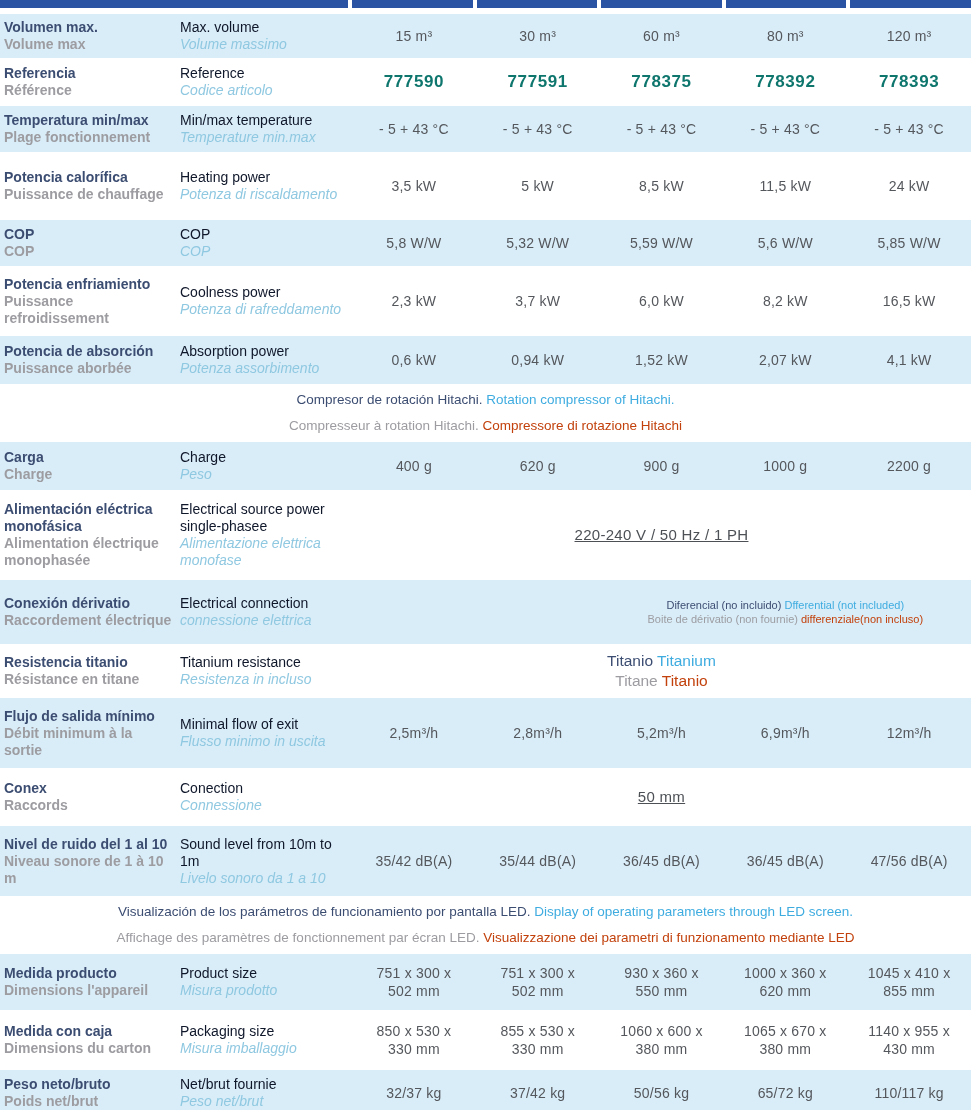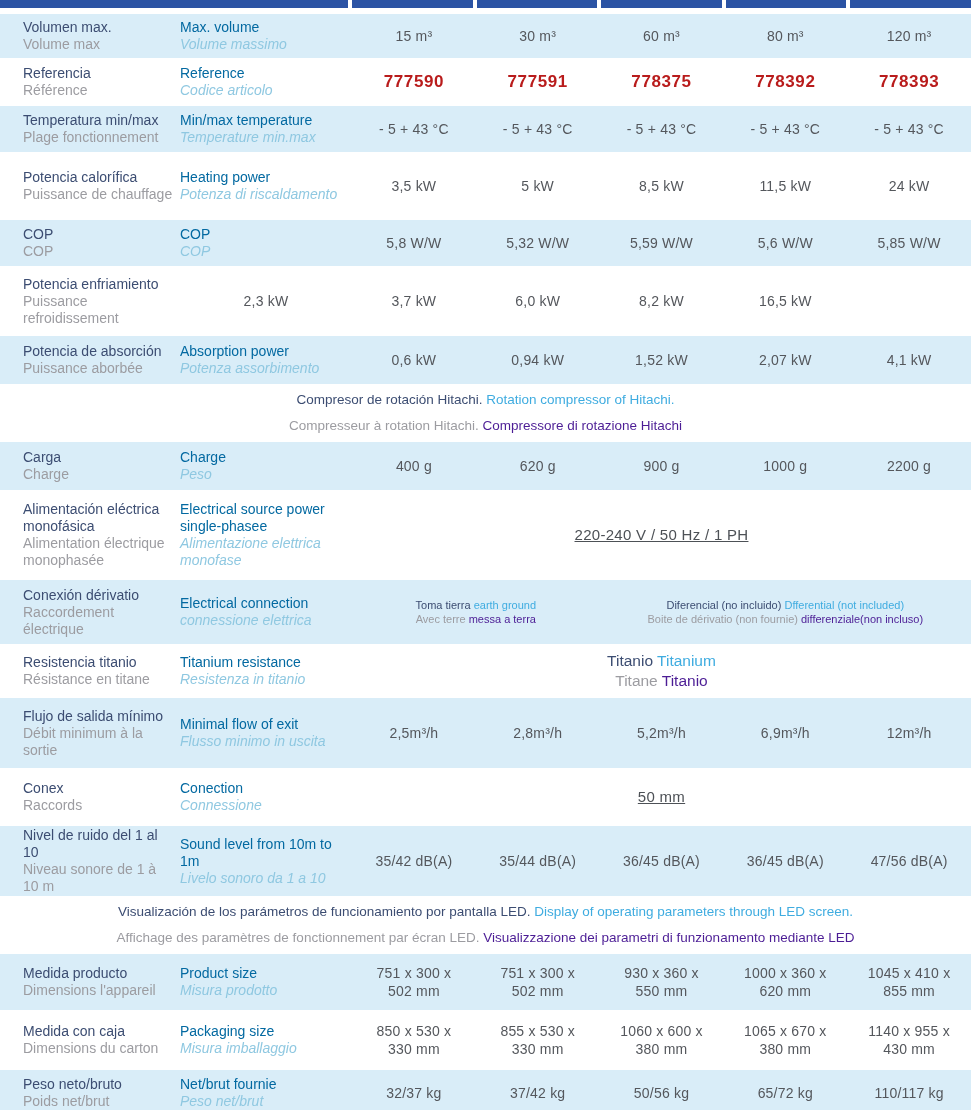--- a/index.html
+++ b/index.html
@@ -18,40 +18,40 @@
 
   
   .row {
     display:grid;
     grid-template-columns:180px 172px repeat(5, 123.8px);
     width:971px;
     align-items:center;
   }
   .blue { background:#d9edf8; }
 
-  .l1 { padding-left:23px; padding-right:6px; }
+  .l1 { padding-left:4px; padding-right:6px;font-weight:bold; }
   .l2 { padding-right:6px; }
   .l1, .l2 { font-size:14px; line-height:17px; }
   .es { color:#3c4d72; }
   .fr { color:#9c9ca1; }
-  .en { color:#0369a1; }
+  .en { color:#0f172a; }
   .it { color:#8fc8e1;font-style:italic; }
 
   .val {
     text-align:center; color:#54575c; font-size:14px;
     letter-spacing:.2px; white-space:pre-line; line-height:18px;
   }
-  .refval { font-size:17px; font-weight:700; color:#b91c1c; letter-spacing:.6px; }
+  .refval { font-size:17px; font-weight:700; color:#0f766e; letter-spacing:.6px; }
 
   .span-all { grid-column:3 / 8; text-align:center; }
   .bigspan  { font-size:15px; color:#4d5156; letter-spacing:.3px;text-decoration:underline; }
 
   
   .tt-line1 .a { color:#3c4d72; } .tt-line1 .b { color:#3face0; }
-  .tt-line2 .a { color:#9c9ca1; } .tt-line2 .b { color:#4c1d95; }
+  .tt-line2 .a { color:#9c9ca1; } .tt-line2 .b { color:#c2410c; }
   .titanium { font-size:15.5px; line-height:20px; }
 
   
   .sub { text-align:center; font-size:11px; line-height:14px; }
   .sub2col { grid-column:3 / 5; }
   .sub3col { grid-column:5 / 8; }
 
   
   .noterow {
     width:971px; display:flex; flex-direction:column;
@@ -158,20 +158,24 @@
     <div class="val">5,59 W/W</div>
     <div class="val">5,6 W/W</div>
     <div class="val">5,85 W/W</div>
   </div>
 
   <div class="row h70">
     <div class="l1">
       <div class="es">Potencia enfriamiento</div>
       <div class="fr">Puissance refroidissement</div>
     </div>
+    <div class="l2">
+      <div class="en">Coolness power</div>
+      <div class="it">Potenza di rafreddamento</div>
+    </div>
     <div class="val">2,3 kW</div>
     <div class="val">3,7 kW</div>
     <div class="val">6,0 kW</div>
     <div class="val">8,2 kW</div>
     <div class="val">16,5 kW</div>
   </div>
 
   <div class="row blue h48">
     <div class="l1">
       <div class="es">Potencia de absorción</div>
@@ -228,51 +232,41 @@
   </div>
 
   <div class="row blue h64">
     <div class="l1">
       <div class="es">Conexión dérivatio</div>
       <div class="fr">Raccordement électrique</div>
     </div>
     <div class="l2">
       <div class="en">Electrical connection</div>
       <div class="it">connessione elettrica</div>
-    </div>
-    <div class="sub sub2col">
-      <div class="tt-line1">
-        <span class="a">Toma tierra</span>
-        <span class="b">earth ground</span>
-      </div>
-      <div class="tt-line2">
-        <span class="a">Avec terre</span>
-        <span class="b">messa a terra</span>
-      </div>
     </div>
     <div class="sub sub3col">
       <div class="tt-line1">
         <span class="a">Diferencial (no incluido)</span>
         <span class="b">Dfferential (not included)</span>
       </div>
       <div class="tt-line2">
         <span class="a">Boite de dérivatio (non fournie)</span>
         <span class="b">differenziale(non incluso)</span>
       </div>
     </div>
   </div>
 
   <div class="row h54">
     <div class="l1">
       <div class="es">Resistencia titanio</div>
       <div class="fr">Résistance en titane</div>
     </div>
     <div class="l2">
       <div class="en">Titanium resistance</div>
-      <div class="it">Resistenza in titanio</div>
+      <div class="it">Resistenza in incluso</div>
     </div>
     <div class="span-all titanium">
       <div class="tt-line1">
         <span class="a">Titanio</span>
         <span class="b">Titanium</span>
       </div>
       <div class="tt-line2">
         <span class="a">Titane</span>
         <span class="b">Titanio</span>
       </div>

